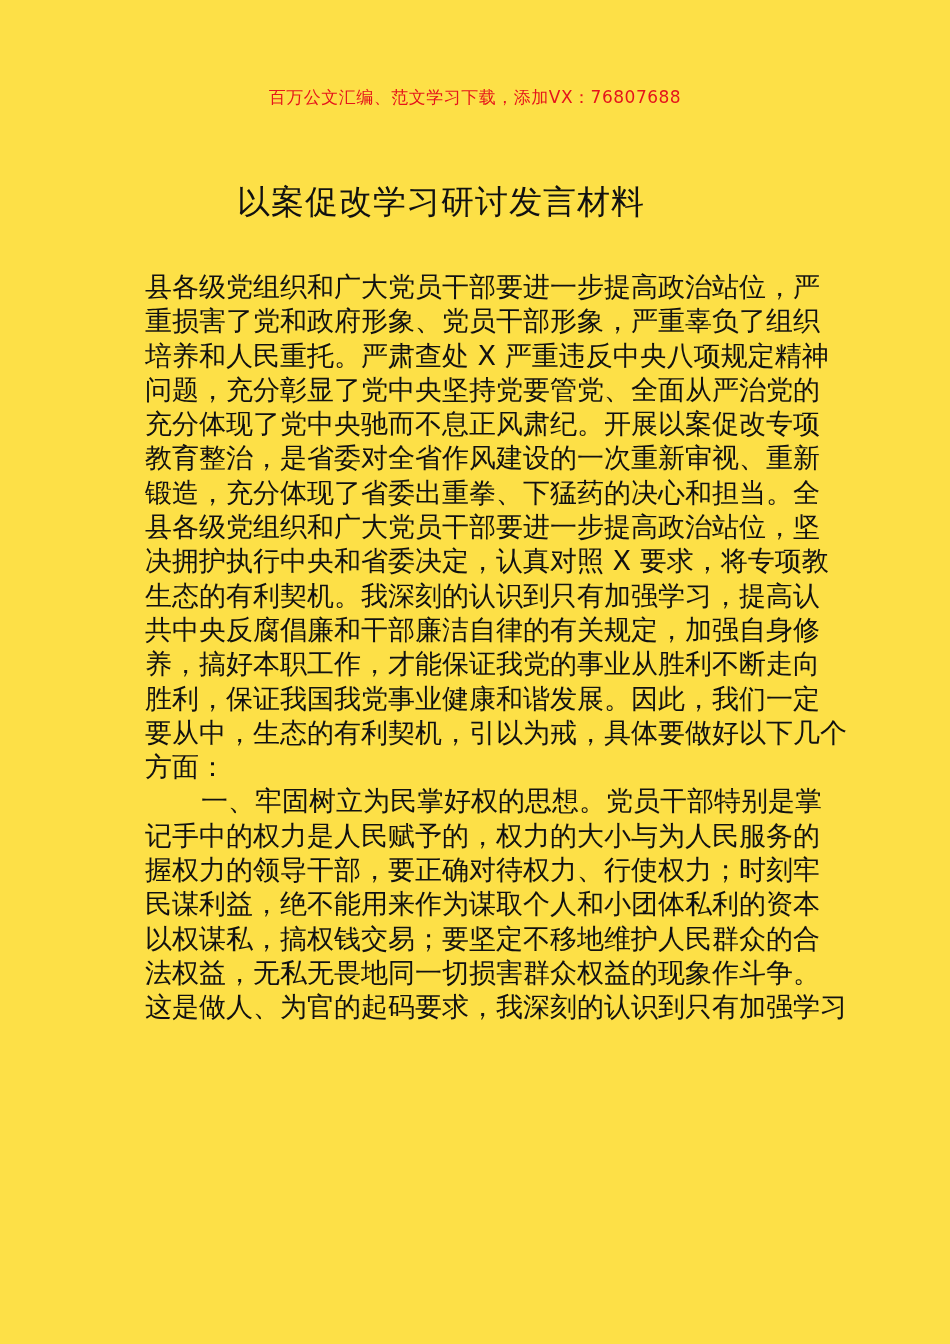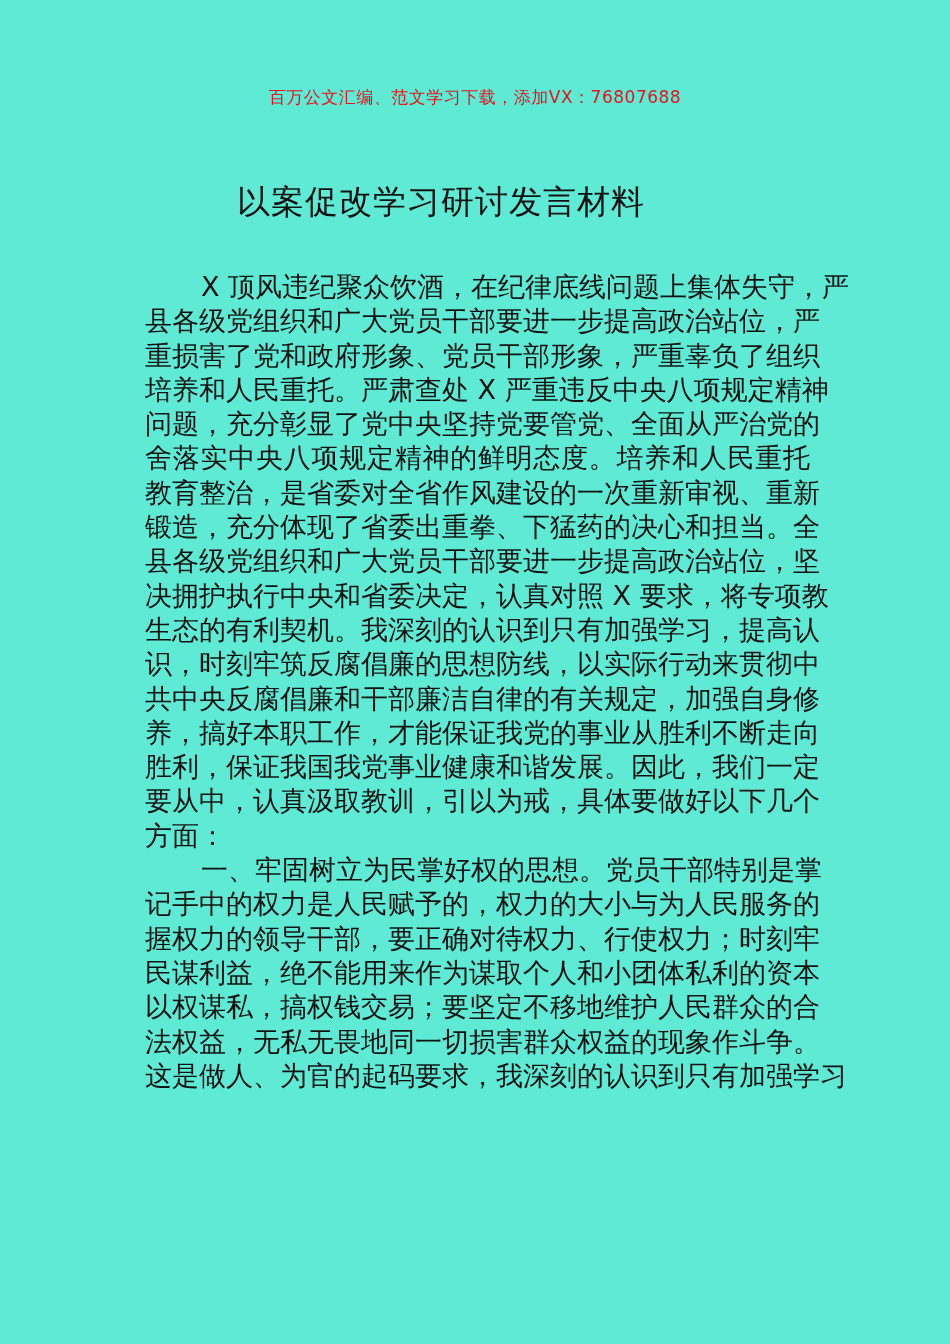--- a/index.html
+++ b/index.html
@@ -1,52 +1,50 @@
 <!DOCTYPE html>
 <html><head>
 <meta charset="utf-8">
 <style>
   html, body { margin: 0; padding: 0; background: #ffffff; }
   body { width: 950px; height: 1344px; position: relative; overflow: hidden;
          font-family: "DejaVu Sans", "Liberation Sans", sans-serif; }
-  .page { position: absolute; left: 0; top: 0; width: 950px; height: 1344px; background: #5eead4; }
+  .page { position: absolute; left: 0; top: 0; width: 950px; height: 1344px; background: #fde047; }
   .header-note { position: absolute; top: 86px; left: 0; width: 950px; text-align: center;
                  color: #e5141b; font-size: 17px; line-height: 22px; letter-spacing: 0.5px; }
   .doc-title { position: absolute; top: 180px; left: 0; width: 882px; text-align: center;
                color: #111111; font-size: 33px; line-height: 44px; letter-spacing: 1px; }
   .body-text { position: absolute; top: 270px; left: 145px; width: 665px; }
   .line { display: block; height: 34.3px; line-height: 34.3px; font-size: 27px; color: #111111;
           white-space: nowrap; text-align: justify; text-align-last: justify; letter-spacing: 0; }
   .line.last { text-align-last: left; }
   .line.indent { padding-left: 56px; }
 </style>
 </head>
 <body>
 
 <div class="page">
   <div class="header-note">百万公文汇编、范文学习下载，添加VX：76807688</div>
   <div class="doc-title">以案促改学习研讨发言材料</div>
 
   <div class="body-text">
-    <span class="line indent">X 顶风违纪聚众饮酒，在纪律底线问题上集体失守，严</span>
     <span class="line">县各级党组织和广大党员干部要进一步提高政治站位，严</span>
     <span class="line">重损害了党和政府形象、党员干部形象，严重辜负了组织</span>
     <span class="line">培养和人民重托。严肃查处 X 严重违反中央八项规定精神</span>
     <span class="line">问题，充分彰显了党中央坚持党要管党、全面从严治党的</span>
-    <span class="line">舍落实中央八项规定精神的鲜明态度。培养和人民重托</span>
+    <span class="line">充分体现了党中央驰而不息正风肃纪。开展以案促改专项</span>
     <span class="line">教育整治，是省委对全省作风建设的一次重新审视、重新</span>
     <span class="line">锻造，充分体现了省委出重拳、下猛药的决心和担当。全</span>
     <span class="line">县各级党组织和广大党员干部要进一步提高政治站位，坚</span>
     <span class="line">决拥护执行中央和省委决定，认真对照 X 要求，将专项教</span>
     <span class="line">生态的有利契机。我深刻的认识到只有加强学习，提高认</span>
-    <span class="line">识，时刻牢筑反腐倡廉的思想防线，以实际行动来贯彻中</span>
     <span class="line">共中央反腐倡廉和干部廉洁自律的有关规定，加强自身修</span>
     <span class="line">养，搞好本职工作，才能保证我党的事业从胜利不断走向</span>
     <span class="line">胜利，保证我国我党事业健康和谐发展。因此，我们一定</span>
-    <span class="line">要从中，认真汲取教训，引以为戒，具体要做好以下几个</span>
+    <span class="line">要从中，生态的有利契机，引以为戒，具体要做好以下几个</span>
     <span class="line last">方面：</span>
     <span class="line indent">一、牢固树立为民掌好权的思想。党员干部特别是掌</span>
     <span class="line">记手中的权力是人民赋予的，权力的大小与为人民服务的</span>
     <span class="line">握权力的领导干部，要正确对待权力、行使权力；时刻牢</span>
     <span class="line">民谋利益，绝不能用来作为谋取个人和小团体私利的资本</span>
     <span class="line">以权谋私，搞权钱交易；要坚定不移地维护人民群众的合</span>
     <span class="line">法权益，无私无畏地同一切损害群众权益的现象作斗争。</span>
     <span class="line">这是做人、为官的起码要求，我深刻的认识到只有加强学习</span>
   </div>
 </div>

